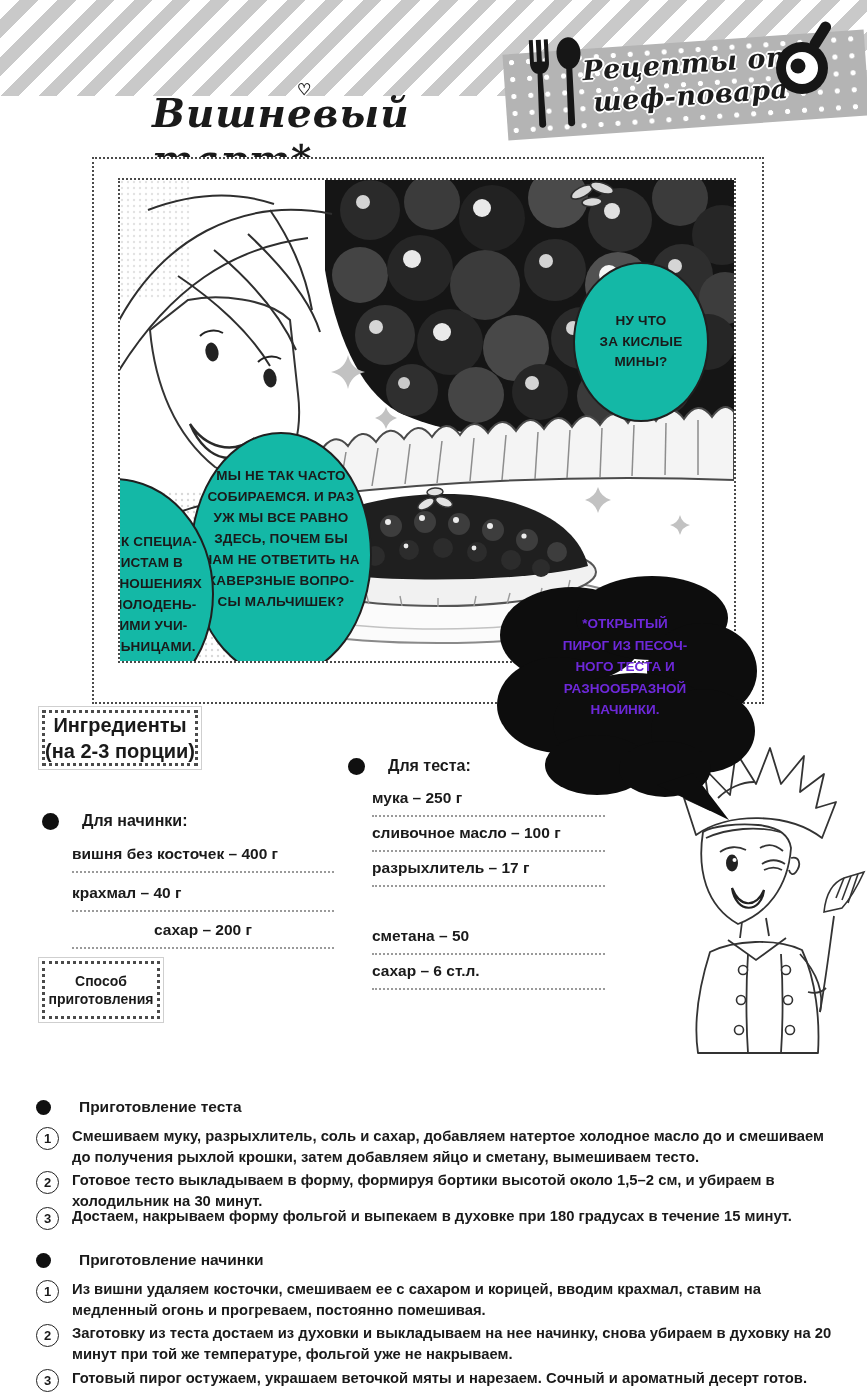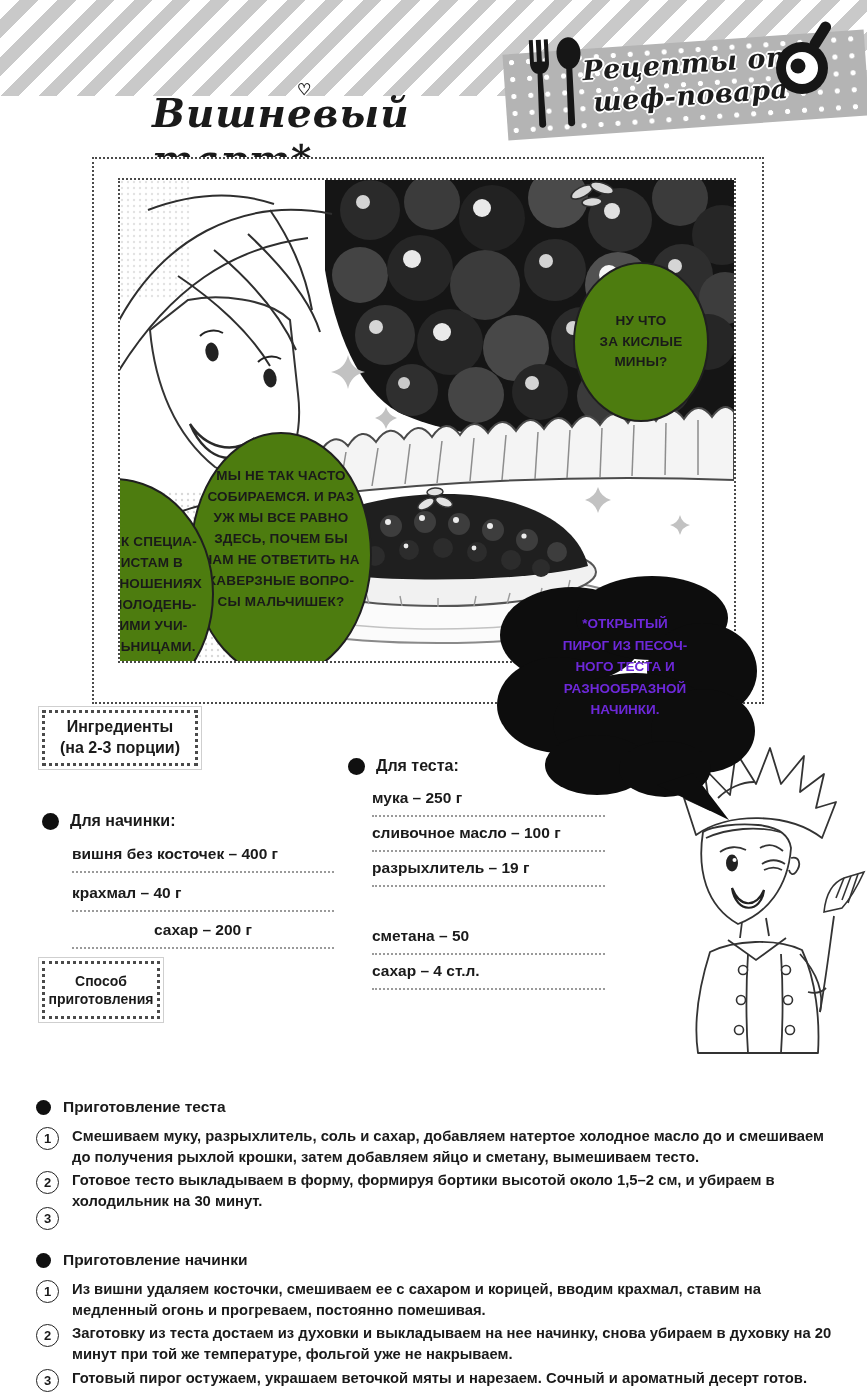--- a/index.html
+++ b/index.html
@@ -20,45 +20,45 @@
   .cutlery{position:absolute;left:518px;top:36px;width:72px;height:92px;}
   .pan{position:absolute;left:760px;top:18px;width:86px;height:86px;}
   
   .page-title{position:absolute;left:152px;top:90px;width:420px;
         font-family:"DejaVu Serif",serif;font-style:italic;font-weight:700;font-size:39px;letter-spacing:1px;}
   .title-heart{position:absolute;left:297px;top:80px;font-size:16px;font-weight:700;}
   
   .panel-outer{position:absolute;left:92px;top:157px;width:668px;height:543px;border:2px dotted #4a4a4a;background:#fff;}
   .panel{position:absolute;left:24px;top:19px;width:614px;height:481px;border:2px dotted #4a4a4a;overflow:hidden;background:#fff;}
   .panel-art{position:absolute;left:0;top:0;}
-  .bubble{position:absolute;background:#4d7c0f;border:2px solid #1f1f1f;border-radius:50%;
+  .bubble{position:absolute;background:#14b8a6;border:2px solid #1f1f1f;border-radius:50%;
           display:flex;align-items:center;justify-content:center;}
   .bubble-text{white-space:pre-line;text-transform:uppercase;font-weight:700;font-size:13.5px;
           line-height:1.55;text-align:center;letter-spacing:.2px;}
   .b1{left:453px;top:82px;width:132px;height:156px;}
   .b2{left:70px;top:252px;width:178px;height:242px;align-items:flex-start;}
   .b2 .bubble-text{margin-top:32px;}
   .b3{left:-106px;top:298px;width:196px;height:228px;justify-content:flex-end;align-items:flex-start;}
   .b3 .bubble-text{margin-top:52px;margin-right:10px;text-align:left;}
   
   .cloud{position:absolute;left:497px;top:573px;width:262px;height:252px;z-index:6;}
   .cloud-text{position:absolute;left:18px;top:40px;width:220px;color:#6d28d9;white-space:pre-line;
           text-transform:uppercase;font-weight:700;font-size:13.5px;line-height:1.6;text-align:center;}
   
   .chef{position:absolute;left:648px;top:740px;width:218px;height:315px;z-index:4;}
   
   .stamp-box{position:absolute;border:3px dotted #4a4a4a;background:#fff;display:flex;align-items:center;justify-content:center;
           text-align:center;font-weight:700;white-space:pre-line;line-height:1.3;box-shadow:0 0 0 3px #fff,0 0 0 4px #cfcfcf;}
-  .box-ingredients{left:42px;top:710px;width:150px;height:50px;font-size:16px;}
+  .box-ingredients{left:42px;top:710px;width:150px;height:50px;font-size:20px;}
   .box-method{left:42px;top:961px;width:112px;height:52px;font-size:14px;}
   .ing-row{position:absolute;font-weight:700;font-size:15.5px;border-bottom:2px dotted #9a9a9a;padding-bottom:8px;}
-  .list-head{position:absolute;display:flex;align-items:center;gap:11px;font-weight:700;font-size:16px;}
+  .list-head{position:absolute;display:flex;align-items:center;gap:23px;font-weight:700;font-size:16px;}
   .dot-bullet{width:17px;height:17px;background:#101010;border-radius:50%;flex-shrink:0;}
   
-  .section-head{position:absolute;display:flex;align-items:center;gap:12px;font-weight:700;font-size:15.5px;}
+  .section-head{position:absolute;display:flex;align-items:center;gap:28px;font-weight:700;font-size:15.5px;}
   .step{position:absolute;display:flex;gap:13px;width:800px;}
   .step-num{flex-shrink:0;width:21px;height:21px;border:1.6px solid #222;border-radius:50%;
             display:flex;align-items:center;justify-content:center;font-size:13px;font-weight:700;margin-top:1px;}
   .step-text{font-weight:700;font-size:14.8px;line-height:1.42;}
 </style>
 </head>
 <body>
 
 <div class="page">
 
@@ -359,41 +359,42 @@
   <div class="ing-row" style="left:72px;top:845px;width:262px;">вишня без косточек – 400 г</div>
   <div class="ing-row" style="left:72px;top:884px;width:262px;">крахмал – 40 г</div>
   <div class="ing-row" style="left:72px;top:921px;width:262px;text-align:center;">сахар – 200 г</div>
 
   <div class="list-head" style="left:348px;top:757px;">
     <div class="dot-bullet"></div>
     <span>Для теста:</span>
   </div>
   <div class="ing-row" style="left:372px;top:789px;width:233px;">мука – 250 г</div>
   <div class="ing-row" style="left:372px;top:824px;width:233px;">сливочное масло – 100 г</div>
-  <div class="ing-row" style="left:372px;top:859px;width:233px;">разрыхлитель – 19 г</div>
+  <div class="ing-row" style="left:372px;top:859px;width:233px;">разрыхлитель – 17 г</div>
   <div class="ing-row" style="left:372px;top:927px;width:233px;">сметана – 50</div>
-  <div class="ing-row" style="left:372px;top:962px;width:233px;">сахар – 4 ст.л.</div>
+  <div class="ing-row" style="left:372px;top:962px;width:233px;">сахар – 6 ст.л.</div>
 
   <div class="stamp-box box-method">Способ
 приготовления</div>
 
   <div class="section-head" style="left:36px;top:1098px;">
     <div class="dot-bullet" style="width:15px;height:15px;"></div>
     <span>Приготовление теста</span>
   </div>
   <div class="step" style="left:36px;top:1126px;">
     <div class="step-num">1</div>
     <div class="step-text">Смешиваем муку, разрыхлитель, соль и сахар, добавляем натертое холодное масло до и смешиваем до получения рыхлой крошки, затем добавляем яйцо и сметану, вымешиваем тесто.</div>
   </div>
   <div class="step" style="left:36px;top:1170px;">
     <div class="step-num">2</div>
     <div class="step-text">Готовое тесто выкладываем в форму, формируя бортики высотой около 1,5–2 см, и убираем в холодильник на 30 минут.</div>
   </div>
   <div class="step" style="left:36px;top:1206px;">
     <div class="step-num">3</div>
+    <div class="step-text">Достаем, накрываем форму фольгой и выпекаем в духовке при 180 градусах в течение 15 минут.</div>
   </div>
 
   <div class="section-head" style="left:36px;top:1251px;">
     <div class="dot-bullet" style="width:15px;height:15px;"></div>
     <span>Приготовление начинки</span>
   </div>
   <div class="step" style="left:36px;top:1279px;">
     <div class="step-num">1</div>
     <div class="step-text">Из вишни удаляем косточки, смешиваем ее с сахаром и корицей, вводим крахмал, ставим на медленный огонь и прогреваем, постоянно помешивая.</div>
   </div>

